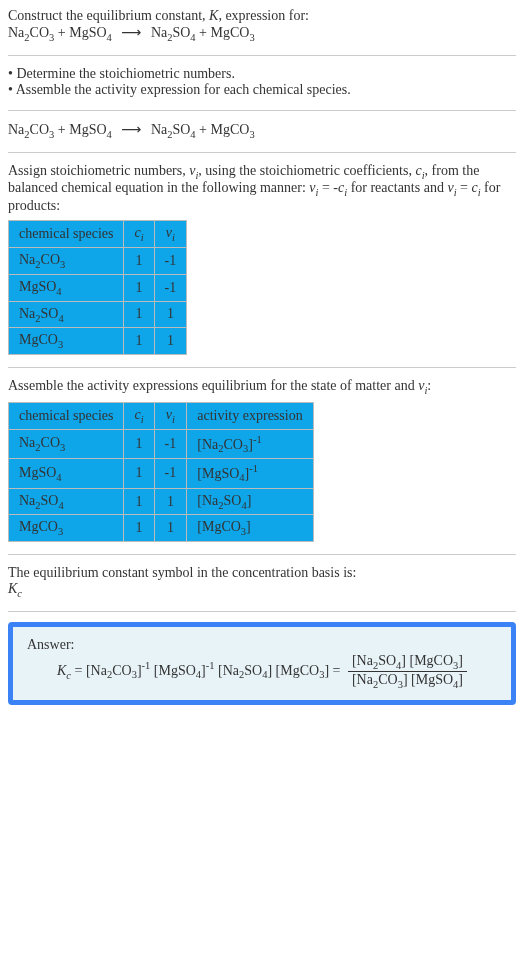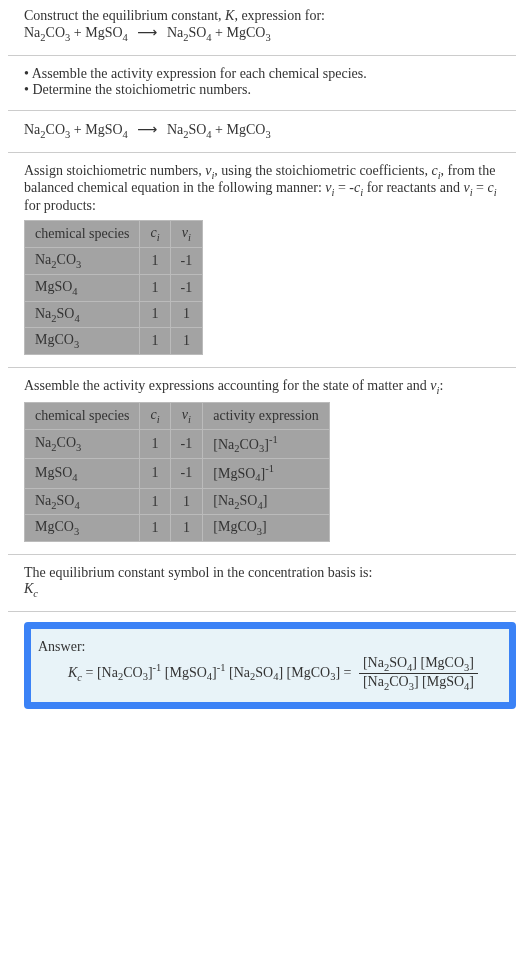--- a/index.html
+++ b/index.html
@@ -6,21 +6,20 @@
       font-family: Georgia, 'Times New Roman', serif;
       font-size: 14px;
       color: #333;
       margin: 0;
       padding: 8px;
       width: 508px;
       background: #fff;
     }
     .section {
       margin-bottom: 12px;
-      margin-left: 16px;
     }
     hr {
       border: none;
       border-top: 1px solid #ccc;
       margin: 10px 0;
     }
     .formula {
       font-family: Georgia, serif;
     }
     sub {
@@ -36,30 +35,30 @@
     }
     table {
       border-collapse: collapse;
       margin: 6px 0;
     }
     td, th {
       border: 1px solid #bbb;
       padding: 4px 10px;
       text-align: left;
       font-weight: normal;
-      background: #a3a3a3;
+      background: #0ea5e9;
     }
     td.center, th.center {
       text-align: center;
     }
     .answer-box {
       background: #e8f3f8;
-      border: 7px solid #3b82f6;
+      border: 5px solid #3b82f6;
       border-radius: 4px;
-      padding: 10px 7px;
+      padding: 10px 14px;
       margin-top: 6px;
     }
     .italic {
       font-style: italic;
     }
     .frac {
       display: inline-block;
       vertical-align: middle;
       text-align: left;
       margin: 0 4px;
@@ -87,22 +86,22 @@
   <span class="formula nowrap">
     <span>Na</span><sub>2</sub><span>CO</span><sub>3</sub><span> + </span><span>MgSO</span><sub>4</sub>
     <span class="arrow">⟶</span>
     <span>Na</span><sub>2</sub><span>SO</span><sub>4</sub><span> + </span><span>MgCO</span><sub>3</sub>
   </span>
 </div>
 
 <hr>
 
 <div class="section">
+  <div>• Determine the stoichiometric numbers.</div>
   <div>• Assemble the activity expression for each chemical species.</div>
-  <div>• Determine the stoichiometric numbers.</div>
 </div>
 
 <hr>
 
 <div class="section">
   <span class="formula nowrap">
     <span>Na</span><sub>2</sub><span>CO</span><sub>3</sub><span> + </span><span>MgSO</span><sub>4</sub>
     <span class="arrow">⟶</span>
     <span>Na</span><sub>2</sub><span>SO</span><sub>4</sub><span> + </span><span>MgCO</span><sub>3</sub>
   </span>
@@ -142,21 +141,21 @@
       <td class="center">1</td>
       <td class="center">1</td>
     </tr>
   </tbody>
     </table>
 </div>
 
 <hr>
 
 <div class="section">
-  <span><span>Assemble the activity expressions accounting for the state of matter and </span><span class="italic">ν<sub>i</sub></span>:</span>
+  <span><span>Assemble the activity expressions equilibrium for the state of matter and </span><span class="italic">ν<sub>i</sub></span>:</span>
 
   <table>
     <tbody>
         <tr>
       <th>chemical species</th>
       <th class="center"><span class="italic"><span>c</span><sub>i</sub></span></th>
       <th class="center"><span class="italic"><span>ν</span><sub>i</sub></span></th>
       <th>activity expression</th>
     </tr>
     <tr>

